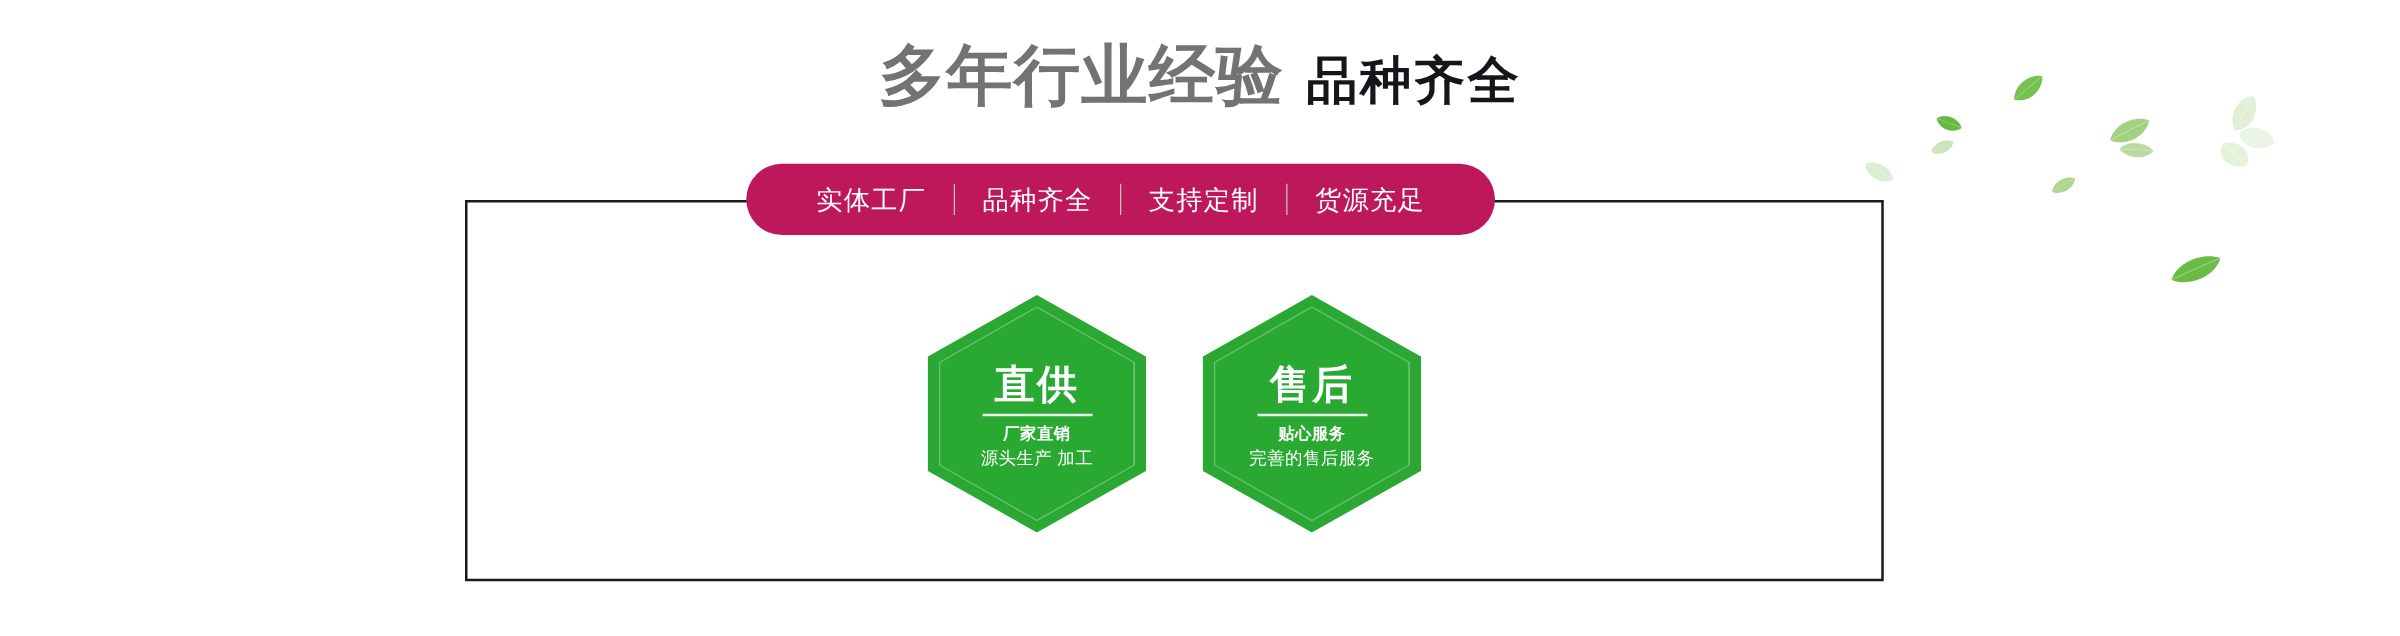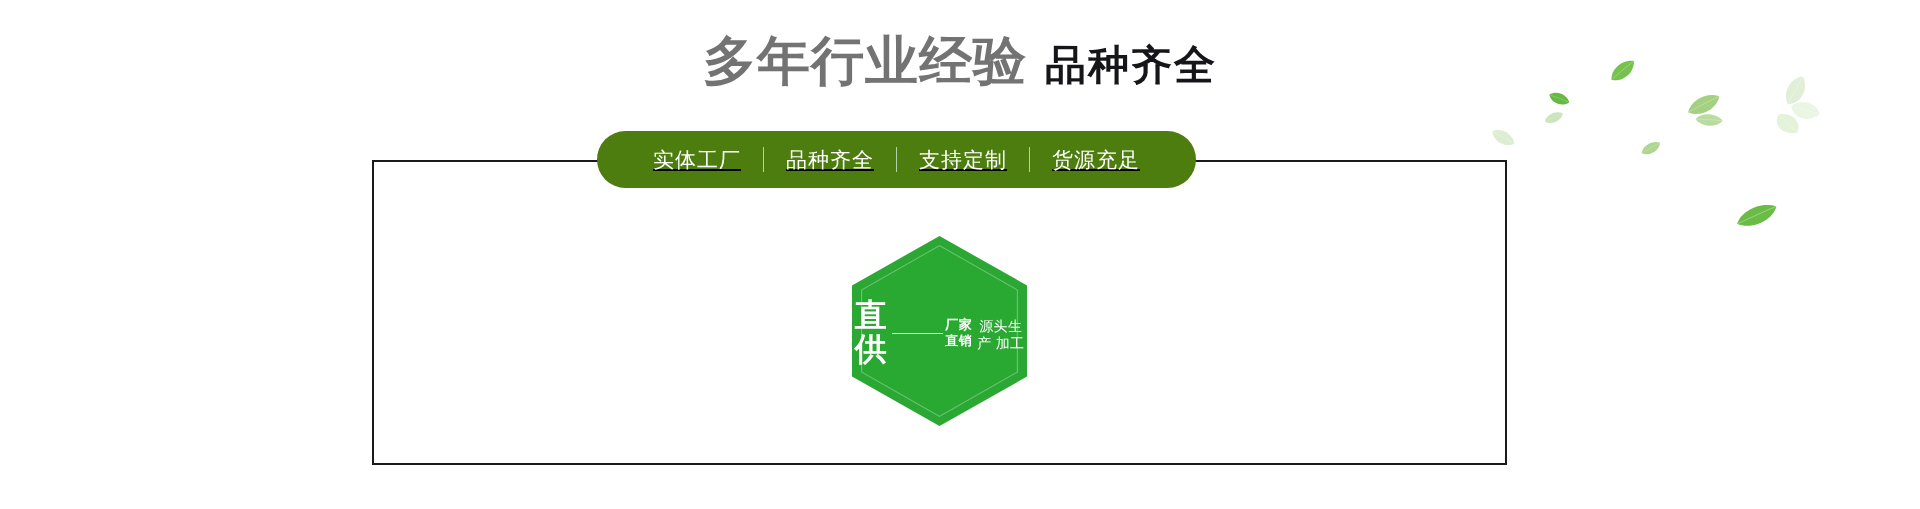--- a/index.html
+++ b/index.html
@@ -130,20 +130,21 @@
     content:"";
     position:absolute;
     top:1.2px; left:1.2px; right:1.2px; bottom:1.2px;
     background:#2aa833;
     clip-path:polygon(50% 0%, 100% 26%, 100% 74%, 50% 100%, 0% 74%, 0% 26%);
   }
   .hex .hex-text {
     position:absolute;
     inset:0;
     display:flex;
+    flex-direction:column;
     align-items:center;
     justify-content:center;
     color:#ffffff;
     text-align:center;
     z-index:2;
     padding-top:4px;
   }
   .hex-title {
     font-size:32px;
     font-weight:bold;
@@ -243,36 +244,46 @@
         </svg>
       </div>
     </div>
 
   <div class="headline">
     <span class="hl-accent">多年行业经验</span><span class="hl-main">品种齐全</span>
   </div>
 
   <div class="frame"></div>
 
-  <div class="pill" id="pillBar" style="background: #4d7c0f; text-decoration: underline;">
+  <div class="pill" id="pillBar" style="background: #be185d;">
       <div class="pill-item">实体工厂</div>
       <div class="pill-sep"></div>
       <div class="pill-item">品种齐全</div>
       <div class="pill-sep"></div>
       <div class="pill-item">支持定制</div>
       <div class="pill-sep"></div>
       <div class="pill-item">货源充足</div>
     </div>
 
   <div class="hex-row" id="hexRow">
       <div class="hex">
         <div class="hex-shape" style="background: rgb(42, 168, 51);"></div>
         <div class="hex-inner"></div>
         <div class="hex-text">
           <div class="hex-title">直供</div>
           <div class="hex-rule"></div>
           <div class="hex-sub">厂家直销</div>
           <div class="hex-desc">源头生产 加工</div>
         </div>
       </div>
+      <div class="hex">
+        <div class="hex-shape" style="background: rgb(42, 168, 51);"></div>
+        <div class="hex-inner"></div>
+        <div class="hex-text">
+          <div class="hex-title">售后</div>
+          <div class="hex-rule"></div>
+          <div class="hex-sub">贴心服务</div>
+          <div class="hex-desc">完善的售后服务</div>
+        </div>
+      </div>
     </div>
 
 </div>
 
 </body></html>

